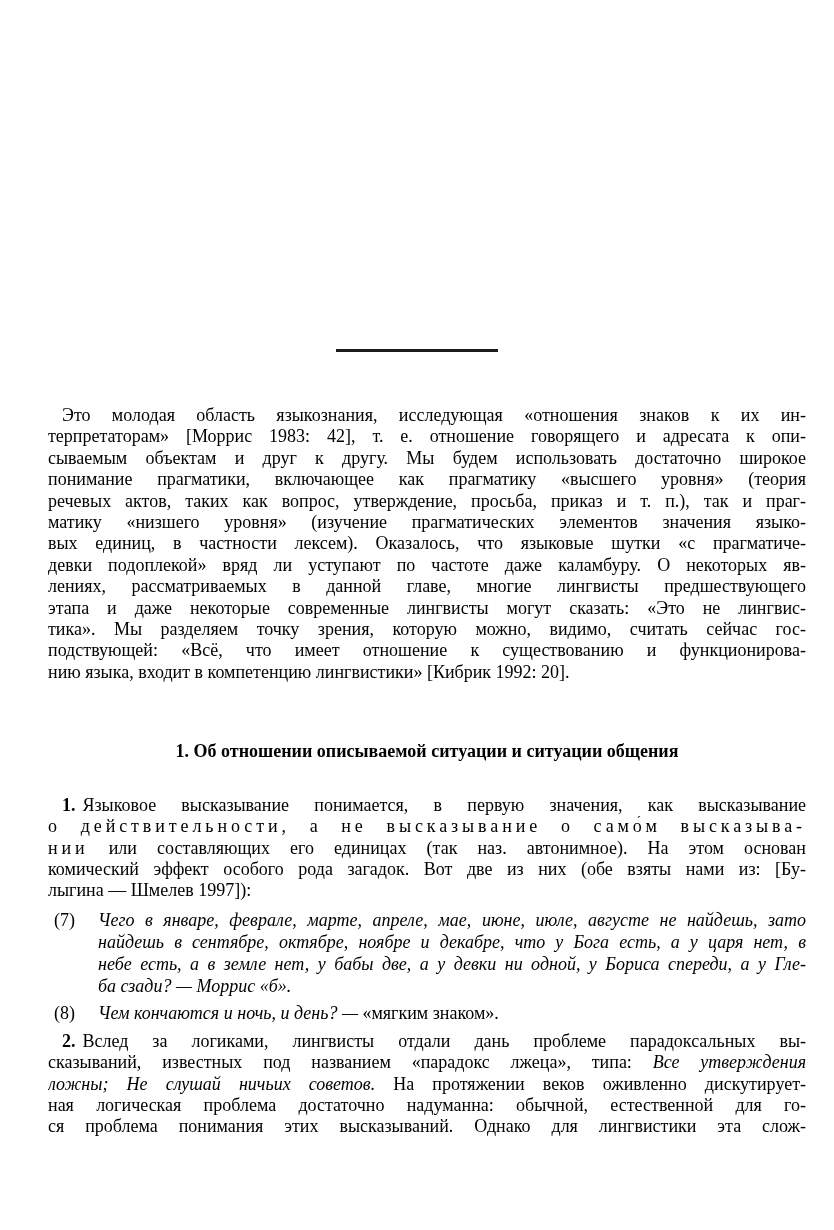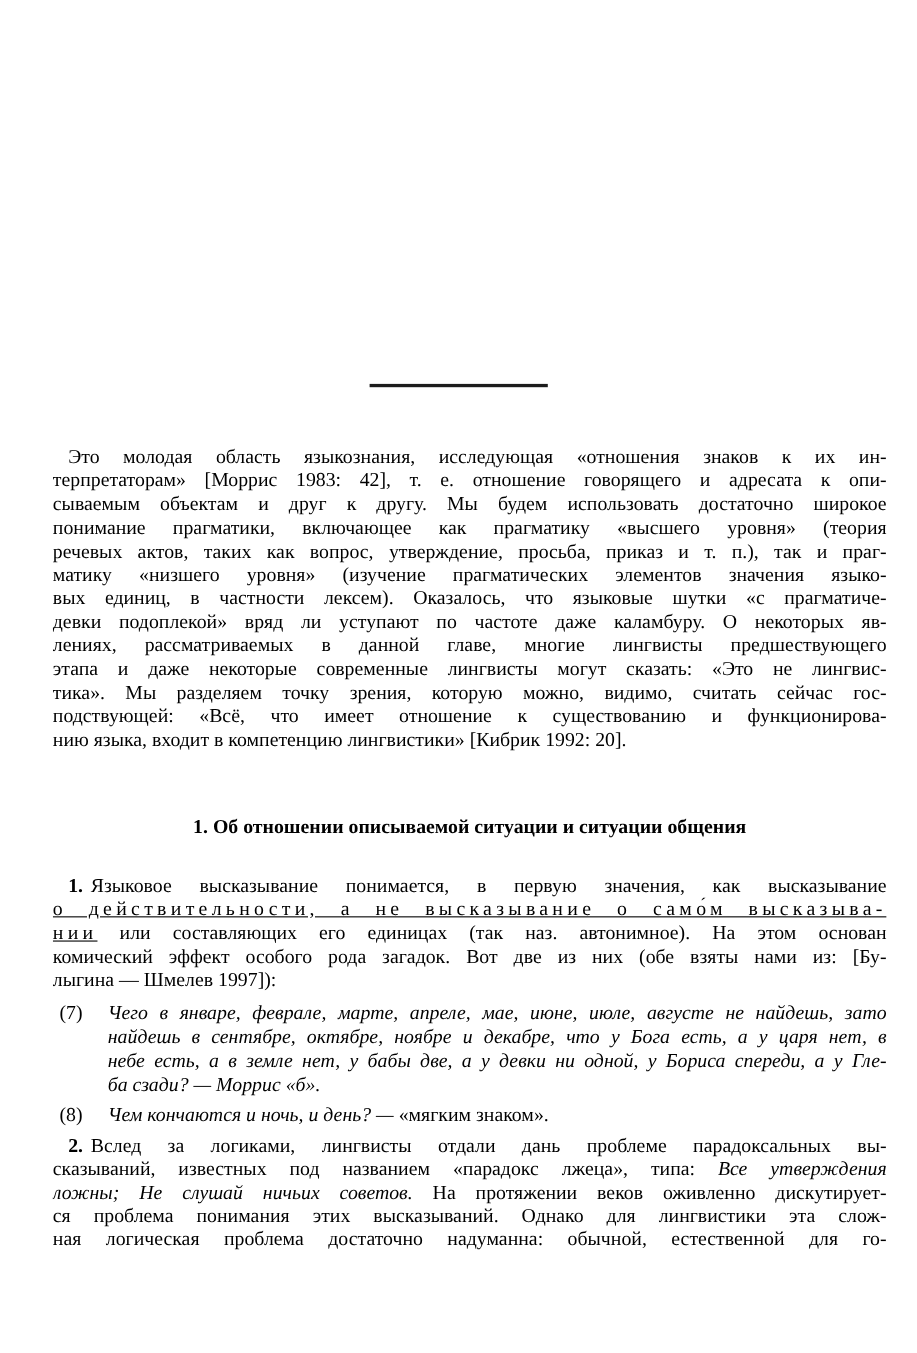--- a/index.html
+++ b/index.html
@@ -29,21 +29,21 @@
     display: block;
     font-size: 18px;
     line-height: 21.4px;
     white-space: nowrap;
     overflow: hidden;
     text-align: justify;
   }
   .j { text-align-last: justify; }
   .last { text-align-last: left; }
   .indent { text-indent: 14px; }
-  .spaced { letter-spacing: 3.9px; text-decoration: underline; }
+  .spaced { letter-spacing: 3.9px; }
   .pnum { font-weight: bold; margin-right: 7px; }
   .it { font-style: italic; }
   .roman { font-style: normal; }
   .intro { margin-top: 53px; }
   .heading {
     margin: 58px 0 0 0;
     font-size: 18px;
     line-height: 21.4px;
     font-weight: bold;
     text-align: center;
@@ -113,18 +113,18 @@
       <div class="ex-num">(8)</div>
       <div class="ex-body">
         <div class="line last"><span>Чем кончаются и ночь, и день? —</span><span class="roman"> «мягким знаком».</span></div>
       </div>
     </div>
 
     <div class="para p2">
       <div class="line j indent"><span class="pnum">2.</span><span>Вслед за логиками, лингвисты отдали дань проблеме парадоксальных вы-</span></div>
       <div class="line j"><span>сказываний, известных под названием «парадокс лжеца», типа: </span><span class="it">Все утверждения</span></div>
       <div class="line j"><span class="it">ложны; Не слушай ничьих советов.</span><span> На протяжении веков оживленно дискутирует-</span></div>
+      <div class="line j">ная логическая проблема достаточно надуманна: обычной, естественной для го-</div>
       <div class="line j">ся проблема понимания этих высказываний. Однако для лингвистики эта слож-</div>
-      <div class="line j">ная логическая проблема достаточно надуманна: обычной, естественной для го-</div>
     </div>
 
   </div>
 </div>
 
 </body></html>

